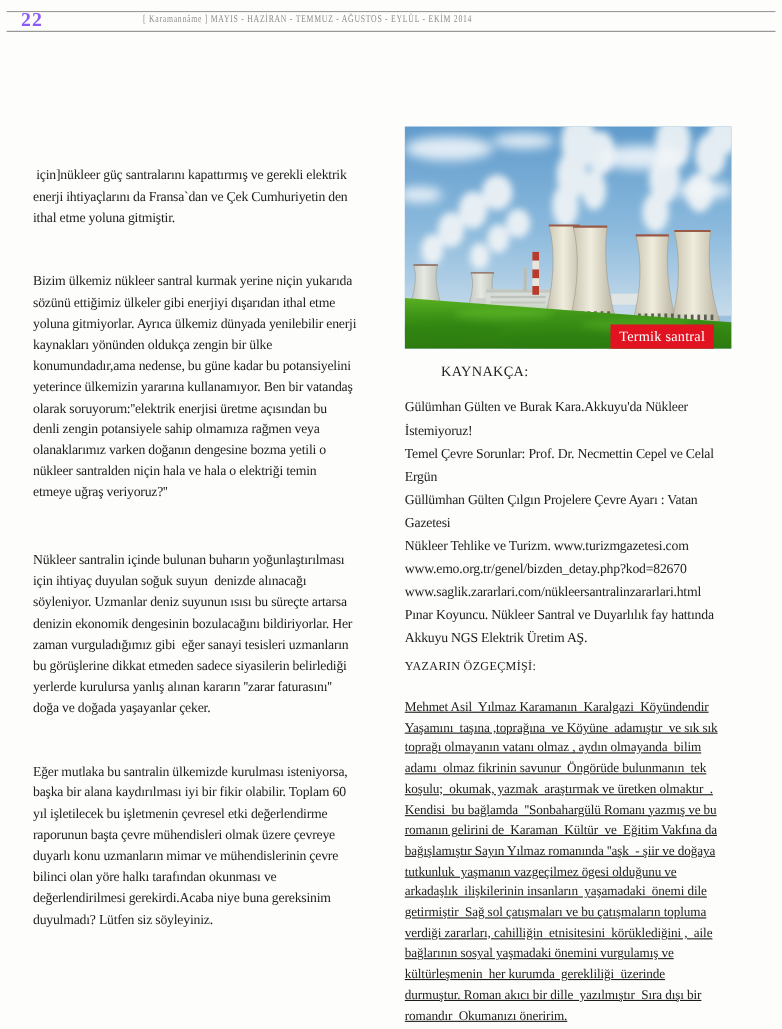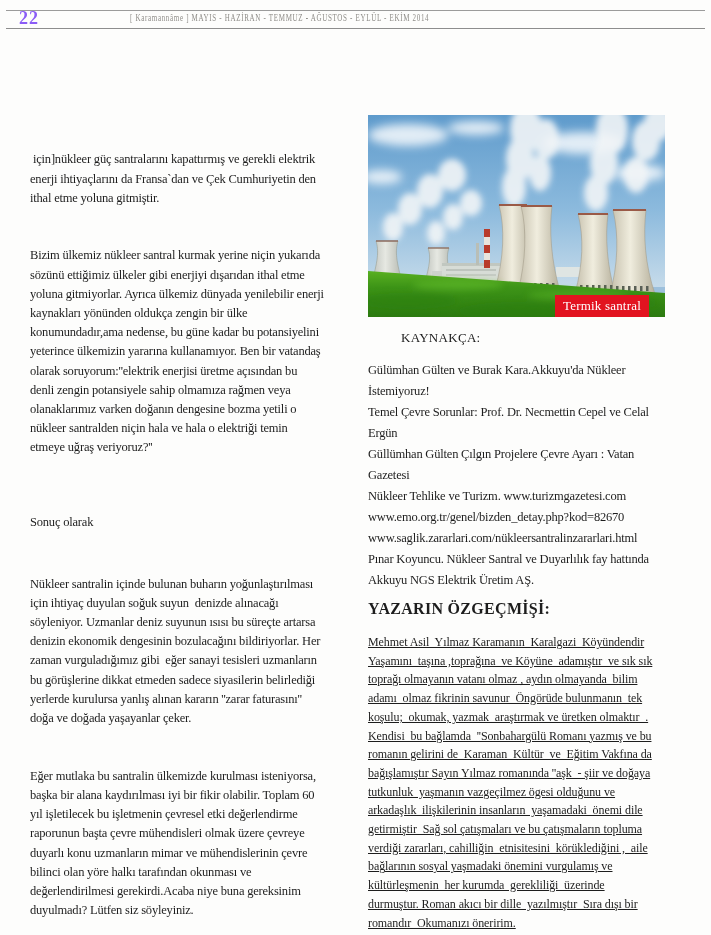--- a/index.html
+++ b/index.html
@@ -43,21 +43,21 @@
     position:absolute;left:368px;top:330px;
     font-size:13px;font-weight:normal;letter-spacing:0.3px;margin-left:33px;
   }
   .refs{
     position:absolute;left:368px;top:360px;width:340px;
     font-size:12.5px;line-height:21px;letter-spacing:-0.2px;
     white-space:pre-wrap;
   }
   .bio-heading{
     position:absolute;left:368px;top:600px;
-    font-size:16px;font-weight:bold;letter-spacing:0.3px;
+    font-size:11px;font-weight:normal;letter-spacing:0.3px;
   }
   .bio{
     position:absolute;left:368px;top:633px;width:340px;
     font-size:12px;line-height:18.7px;letter-spacing:-0.1px;
     white-space:pre-wrap;
     text-decoration:underline;
   }
 </style>
 </head>
 <body>
@@ -75,21 +75,20 @@
 sözünü ettiğimiz ülkeler gibi enerjiyi dışarıdan ithal etme
 yoluna gitmiyorlar. Ayrıca ülkemiz dünyada yenilebilir enerji
 kaynakları yönünden oldukça zengin bir ülke
 konumundadır,ama nedense, bu güne kadar bu potansiyelini
 yeterince ülkemizin yararına kullanamıyor. Ben bir vatandaş
 olarak soruyorum:''elektrik enerjisi üretme açısından bu
 denli zengin potansiyele sahip olmamıza rağmen veya
 olanaklarımız varken doğanın dengesine bozma yetili o
 nükleer santralden niçin hala ve hala o elektriği temin
 etmeye uğraş veriyoruz?''</div>
-  <div class="para subheading">Sonuç olarak</div>
   <div class="para para-4">Nükleer santralin içinde bulunan buharın yoğunlaştırılması
 için ihtiyaç duyulan soğuk suyun  denizde alınacağı
 söyleniyor. Uzmanlar deniz suyunun ısısı bu süreçte artarsa
 denizin ekonomik dengesinin bozulacağını bildiriyorlar. Her
 zaman vurguladığımız gibi  eğer sanayi tesisleri uzmanların
 bu görüşlerine dikkat etmeden sadece siyasilerin belirlediği
 yerlerde kurulursa yanlış alınan kararın ''zarar faturasını''
 doğa ve doğada yaşayanlar çeker.</div>
   <div class="para para-5">Eğer mutlaka bu santralin ülkemizde kurulması isteniyorsa,
 başka bir alana kaydırılması iyi bir fikir olabilir. Toplam 60

